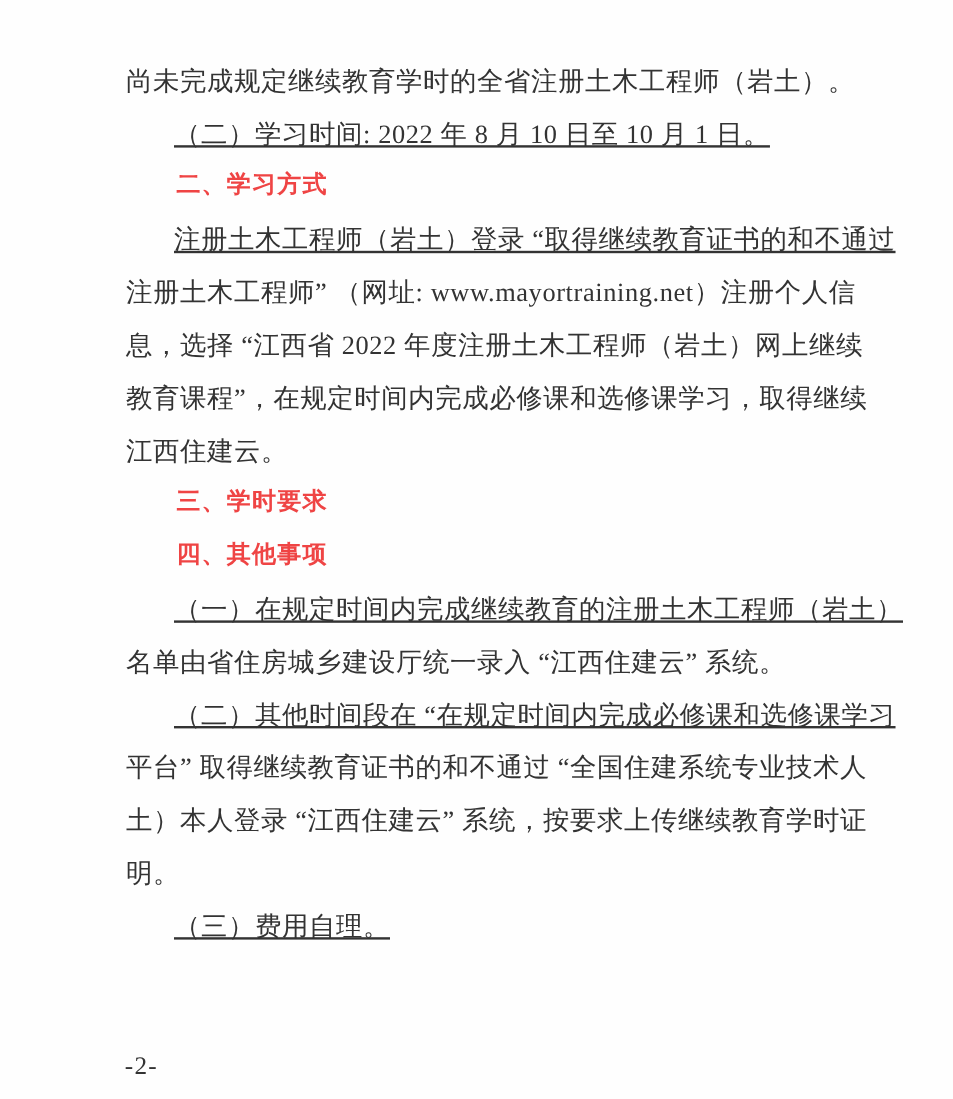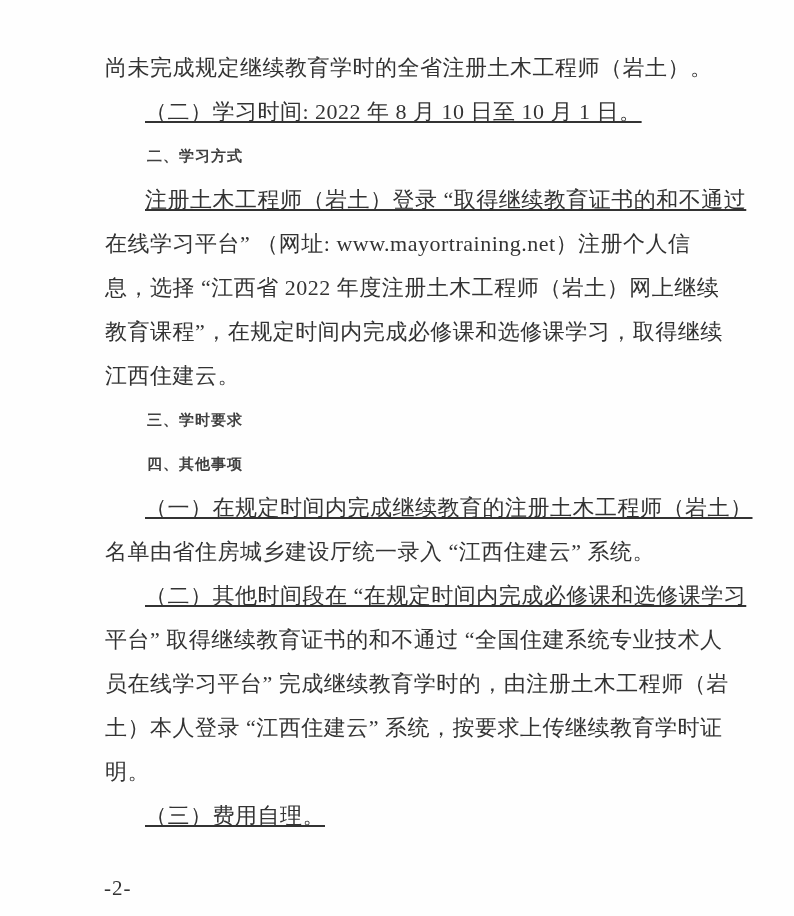--- a/index.html
+++ b/index.html
@@ -29,57 +29,56 @@
     letter-spacing: 0.5px;
     white-space: nowrap;
     font-family: "Liberation Serif", "DejaVu Serif", serif;
   }
   .indent {
     padding-left: 40px;
     text-decoration: underline;
   }
   .heading {
     margin: 0;
-    font-size: 15px;
+    font-size: 20px;
     line-height: 44px;
     letter-spacing: 1px;
     white-space: nowrap;
     padding-left: 42px;
     font-weight: 700;
-    font-family: Liberation Sans, sans-serif;
-    color: #404040;
+    font-family: Liberation Mono, monospace;
+    color: #ef4444;
   }
   .page-number {
     position: absolute;
     left: 104px;
     top: 876px;
     font-size: 21px;
     letter-spacing: 1px;
     color: #333333;
     font-family: "Liberation Serif", "DejaVu Serif", serif;
   }
 </style>
 </head>
 <body>
 
 <div class="page">
   <div class="content">
     <p class="line">尚未完成规定继续教育学时的全省注册土木工程师（岩土）。</p>
     <p class="line indent">（二）学习时间: 2022 年 8 月 10 日至 10 月 1 日。</p>
     <p class="heading">二、学习方式</p>
     <p class="line indent">注册土木工程师（岩土）登录 “取得继续教育证书的和不通过</p>
-    <p class="line">在线学习平台” （网址: www.mayortraining.net）注册个人信</p>
+    <p class="line">注册土木工程师” （网址: www.mayortraining.net）注册个人信</p>
     <p class="line">息，选择 “江西省 2022 年度注册土木工程师（岩土）网上继续</p>
     <p class="line">教育课程”，在规定时间内完成必修课和选修课学习，取得继续</p>
     <p class="line">江西住建云。</p>
     <p class="heading">三、学时要求</p>
     <p class="heading">四、其他事项</p>
     <p class="line indent">（一）在规定时间内完成继续教育的注册土木工程师（岩土）</p>
     <p class="line">名单由省住房城乡建设厅统一录入 “江西住建云” 系统。</p>
     <p class="line indent">（二）其他时间段在 “在规定时间内完成必修课和选修课学习</p>
     <p class="line">平台” 取得继续教育证书的和不通过 “全国住建系统专业技术人</p>
-    <p class="line">员在线学习平台” 完成继续教育学时的，由注册土木工程师（岩</p>
     <p class="line">土）本人登录 “江西住建云” 系统，按要求上传继续教育学时证</p>
     <p class="line">明。</p>
     <p class="line indent">（三）费用自理。</p>
   </div>
   <div class="page-number">-2-</div>
 </div>
 
 </body></html>

